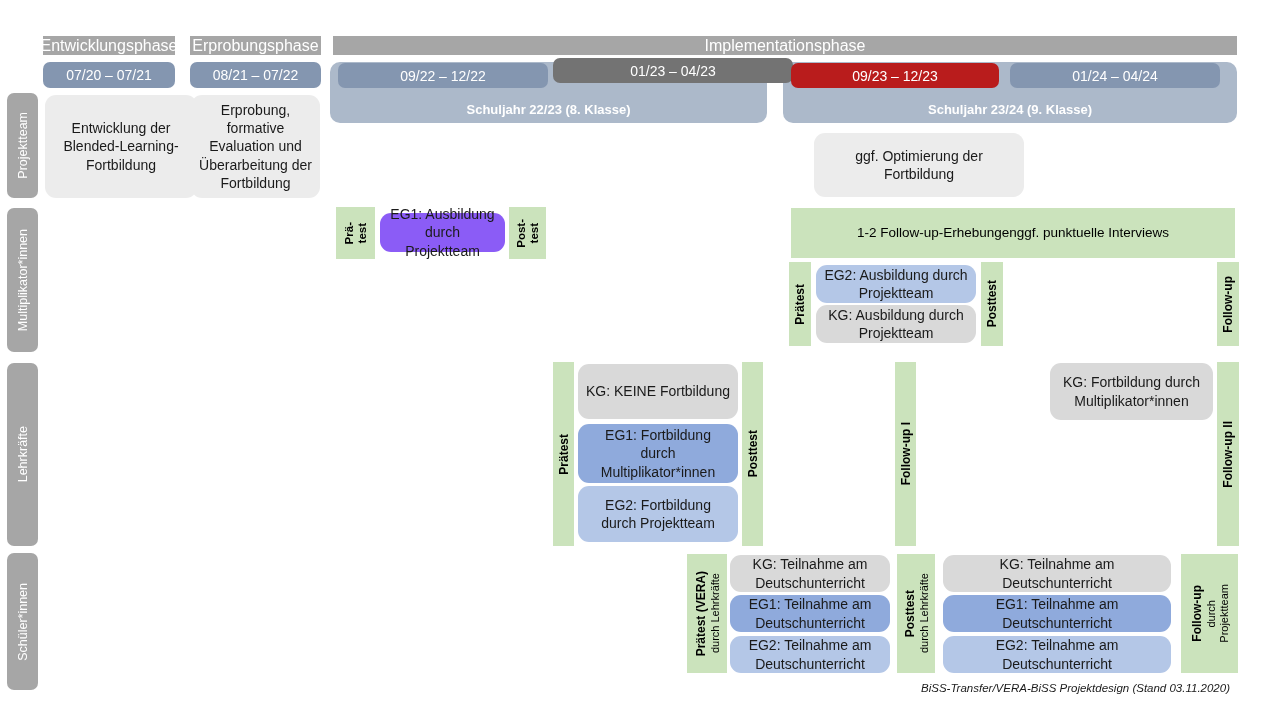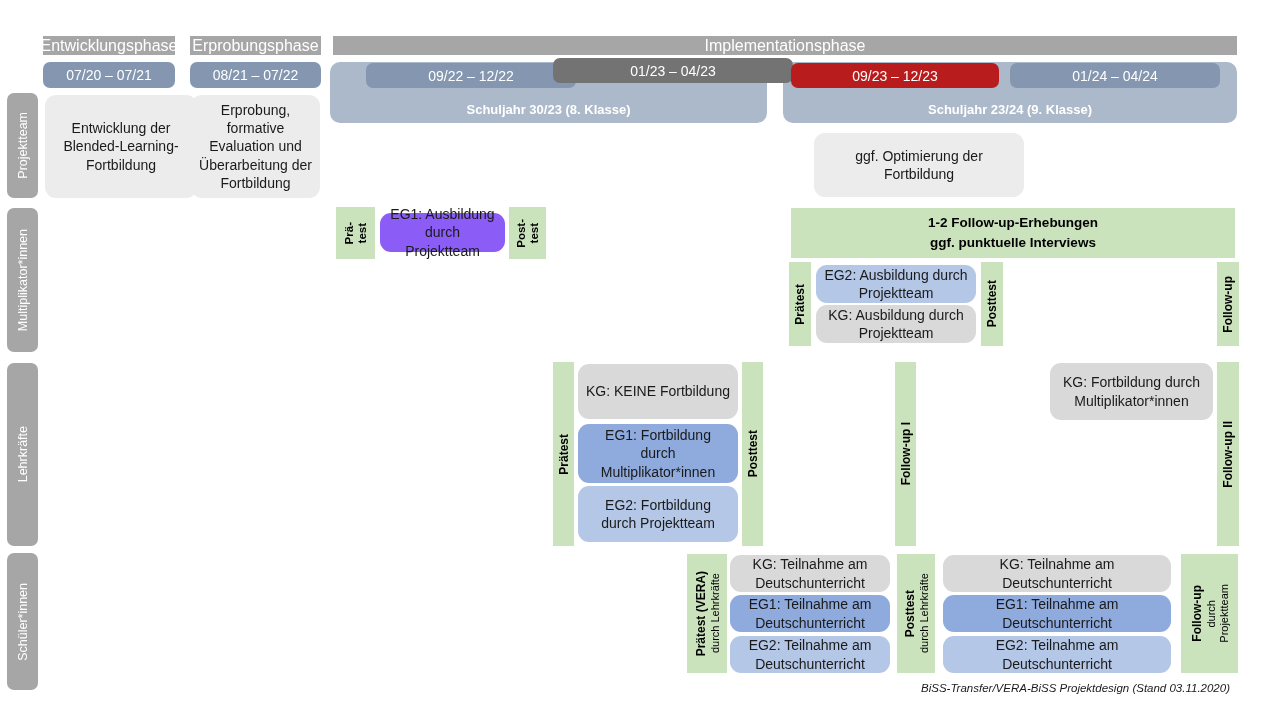--- a/index.html
+++ b/index.html
@@ -12,52 +12,52 @@
   .yearbox{border-radius:10px;}
   .yearlabel{position:absolute;left:0;right:0;bottom:6px;text-align:center;color:#ffffff;
              font-weight:bold;font-size:13px;}
   .rowlabel{border-radius:7px;color:#ffffff;font-size:12.5px;}
   .box{border-radius:11px;text-align:center;font-size:14px;line-height:1.3;padding:3px 8px;}
   .gbar{gap:1px;color:#000;text-align:center;}
   .vt{writing-mode:vertical-rl;transform:rotate(180deg);white-space:nowrap;}
   .b{font-weight:bold;font-size:12px;}
   .b2{font-weight:bold;font-size:11.5px;}
   .r{font-weight:normal;font-size:11px;}
-  .banner{flex-direction:column;font-weight:bold;font-size:13.5px;line-height:1.5;color:#000;text-align:right;}
+  .banner{flex-direction:row;font-weight:normal;font-size:13.5px;line-height:1.5;color:#000;text-align:right;}
   .caption{font-style:italic;font-size:11.5px;color:#1a1a1a;text-align:right;}
 </style>
 </head>
 <body>
 
 <div id="canvas">
 
   <div class="abs center phasebar" style="left: 43px; top: 36px; width: 132px; height: 19px; background-color: rgb(166, 166, 166);">
     <span>Entwicklungsphase</span>
   </div>
   <div class="abs center phasebar" style="left: 190px; top: 36px; width: 131px; height: 19px; background-color: rgb(166, 166, 166);">
     <span>Erprobungsphase</span>
   </div>
   <div class="abs center phasebar" style="left: 333px; top: 36px; width: 904px; height: 19px; background-color: rgb(166, 166, 166);">
     <span>Implementationsphase</span>
   </div>
 
   <div class="abs yearbox" style="left: 330px; top: 62px; width: 437px; height: 61px; background-color: rgb(172, 185, 202);">
-    <div class="yearlabel">Schuljahr 30/23 (8. Klasse)</div>
+    <div class="yearlabel">Schuljahr 22/23 (8. Klasse)</div>
   </div>
   <div class="abs yearbox" style="left: 783px; top: 62px; width: 454px; height: 61px; background-color: rgb(172, 185, 202);">
     <div class="yearlabel">Schuljahr 23/24 (9. Klasse)</div>
   </div>
 
   <div class="abs center datebar" style="left: 43px; top: 62px; width: 132px; height: 26px; background-color: rgb(132, 150, 176);">
     <span>07/20 – 07/21</span>
   </div>
   <div class="abs center datebar" style="left: 190px; top: 62px; width: 131px; height: 26px; background-color: rgb(132, 150, 176);">
     <span>08/21 – 07/22</span>
   </div>
-  <div class="abs center datebar" style="left: 338px; top: 63px; width: 210px; height: 25px; background-color: rgb(132, 150, 176); margin-left: 28px;">
+  <div class="abs center datebar" style="left: 338px; top: 63px; width: 210px; height: 25px; background-color: rgb(132, 150, 176);">
     <span>09/22 – 12/22</span>
   </div>
   <div class="abs center datebar" style="left: 553px; top: 58px; width: 240px; height: 25px; background-color: #737373;">
     <span>01/23 – 04/23</span>
   </div>
   <div class="abs center datebar" style="left: 791px; top: 63px; width: 208px; height: 25px; background-color: #b91c1c;">
     <span>09/23 – 12/23</span>
   </div>
   <div class="abs center datebar" style="left: 1010px; top: 63px; width: 210px; height: 25px; background-color: rgb(132, 150, 176);">
     <span>01/24 – 04/24</span>

